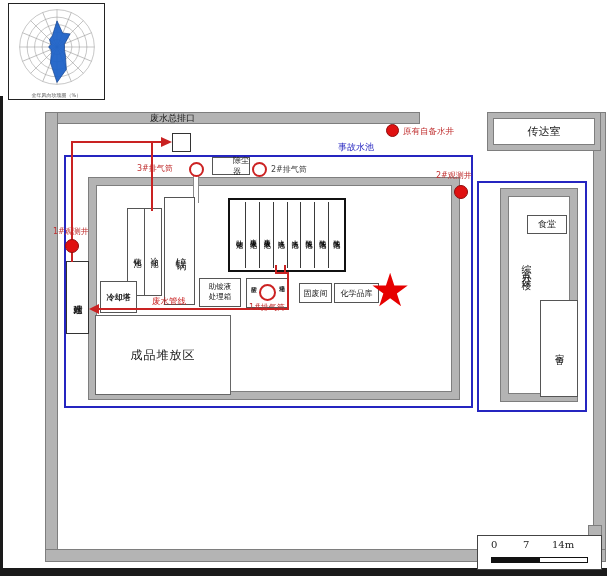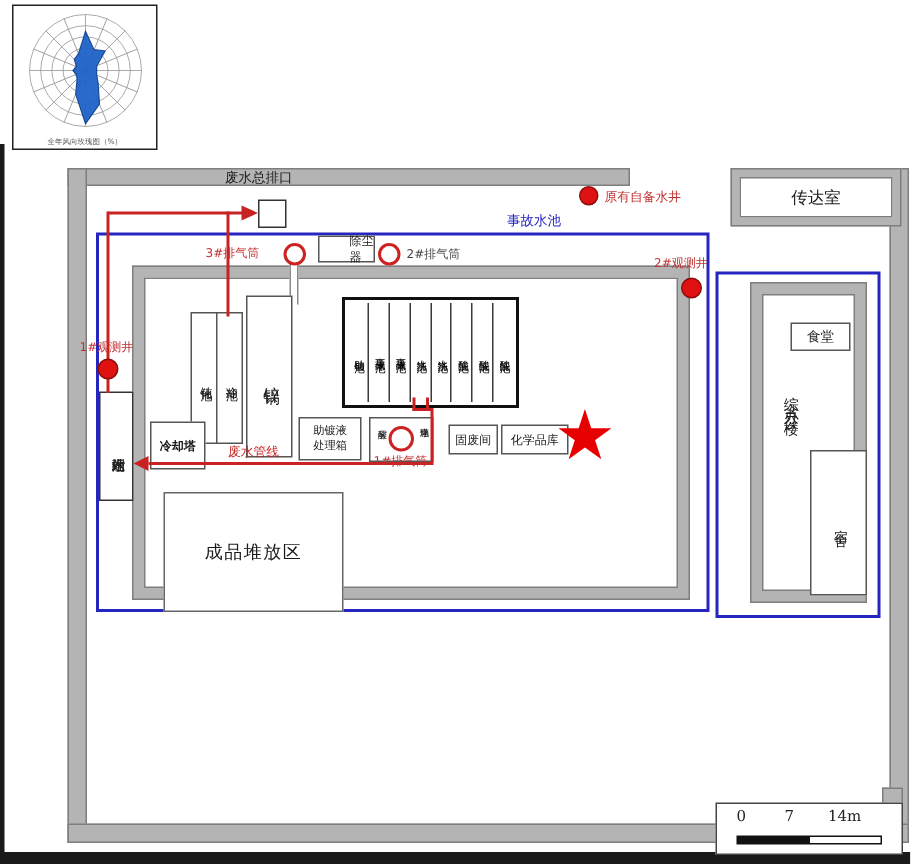--- a/index.html
+++ b/index.html
@@ -128,21 +128,21 @@
   </div>
   <div class="abs lbl redlabel" style="left:249px;top:302px;font-size:8px;">1#排气筒</div>
   <div class="abs whitebox centered" style="left:299px;top:283px;width:33px;height:20px;z-index:4;">
     <span class="cjk" style="font-size:8px;">固废间</span>
   </div>
   <div class="abs whitebox centered" style="left:334px;top:283px;width:45px;height:20px;z-index:4;">
     <span class="cjk" style="font-size:8px;">化学品库</span>
   </div>
   <div class="abs" style="left:367px;top:264px;width:46px;height:52px;font-size:46px;line-height:52px;text-align:center;color:#e60000;z-index:6;">★</div>
 
-  <div class="abs whitebox centered" style="left:109px;top:315px;width:120px;height:80px;border-color:#666;z-index:4;margin-top:13px;">
+  <div class="abs whitebox centered" style="left:95px;top:315px;width:136px;height:80px;border-color:#666;z-index:4;">
     <span class="cjk" style="font-size:12px;letter-spacing:1px;">成品堆放区</span>
   </div>
 
   <div class="abs whitebox centered" style="left:66px;top:261px;width:23px;height:73px;border:1.5px solid #333;z-index:4;">
     <span class="vt cjk" style="font-size:9px;letter-spacing:0;">污水处理站</span>
   </div>
 
   <div class="abs redline" style="left:72px;top:141px;width:90px;height:2px;"></div>
   <div class="abs arrow arrow-r" style="left:161px;top:136.5px;"></div>
   <div class="abs redline" style="left:71px;top:141px;width:2px;height:121px;"></div>

